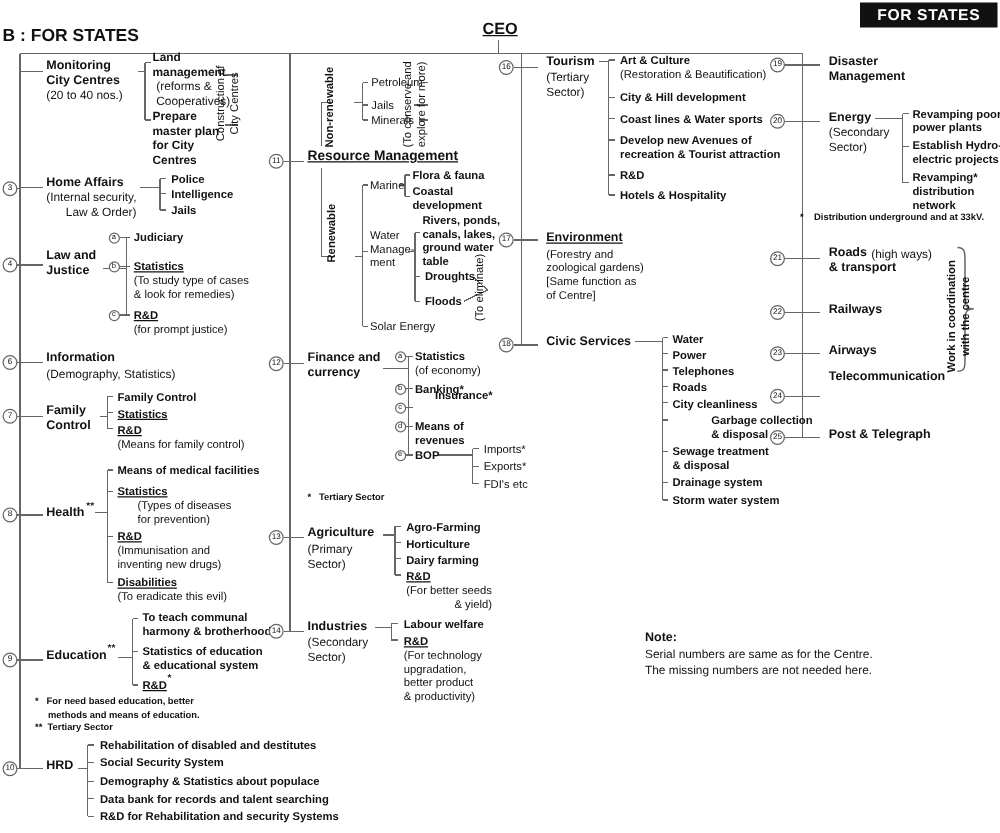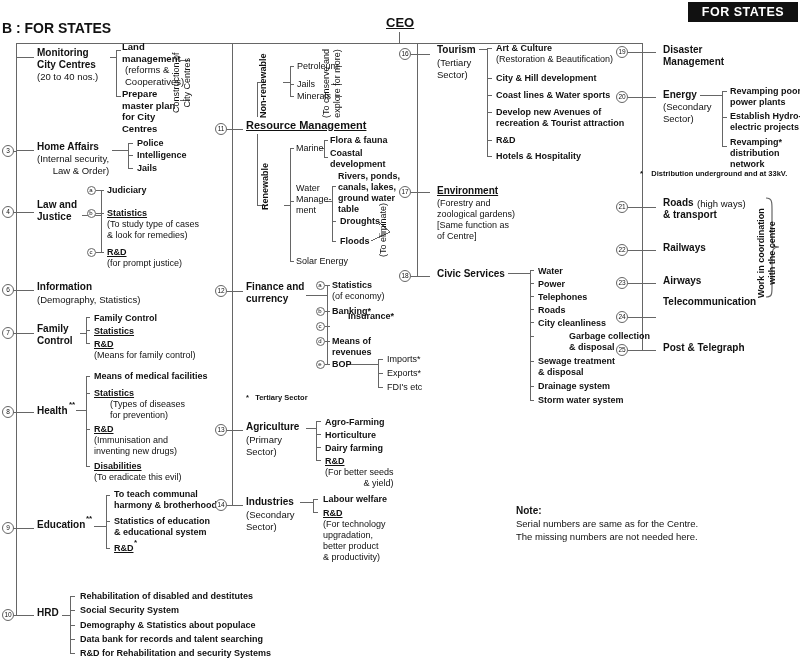--- a/index.html
+++ b/index.html
@@ -249,20 +249,23 @@
     <div class="lbl b s9 u" style="left: 94px; top: 461px;">Disabilities</div>
     <div class="lbl s9" style="left: 94px; top: 472px;">(To eradicate this evil)</div>
     <div class="lbl b s10" style="left: 37px; top: 519px;">Education</div>
     <div class="lbl b s8" style="left: 86px; top: 515px;">**</div>
     <div class="lbl b s9" style="left: 114px; top: 489px;">To teach communal
 harmony &amp; brotherhood</div>
     <div class="lbl b s9" style="left: 114px; top: 516px;">Statistics of education
 &amp; educational system</div>
     <div class="lbl b s9 u" style="left: 114px; top: 543px;">R&amp;D</div>
     <div class="lbl b s8" style="left: 134px; top: 539px;">*</div>
+    <div class="lbl b s75" style="left: 28px; top: 556px;">*   For need based education, better
+     methods and means of education.
+**  Tertiary Sector</div>
     <div class="lbl b s10" style="left: 37px; top: 607px;">HRD</div>
     <div class="lbl b s9" style="left: 80px; top: 591px;">Rehabilitation of disabled and destitutes</div>
     <div class="lbl b s9" style="left: 80px; top: 605px;">Social Security System</div>
     <div class="lbl b s9" style="left: 80px; top: 620px;">Demography &amp; Statistics about populace</div>
     <div class="lbl b s9" style="left: 80px; top: 634px;">Data bank for records and talent searching</div>
     <div class="lbl b s9" style="left: 80px; top: 648px;">R&amp;D for Rehabilitation and security Systems</div>
     <div class="lbl rot b s9" style="left: 269px; top: 107px;">Non-renewable</div>
     <div class="lbl s9" style="left: 297px; top: 61px;">Petroleum</div>
     <div class="lbl s9" style="left: 297px; top: 79px;">Jails</div>
     <div class="lbl s9" style="left: 297px; top: 91px;">Minerals</div>

